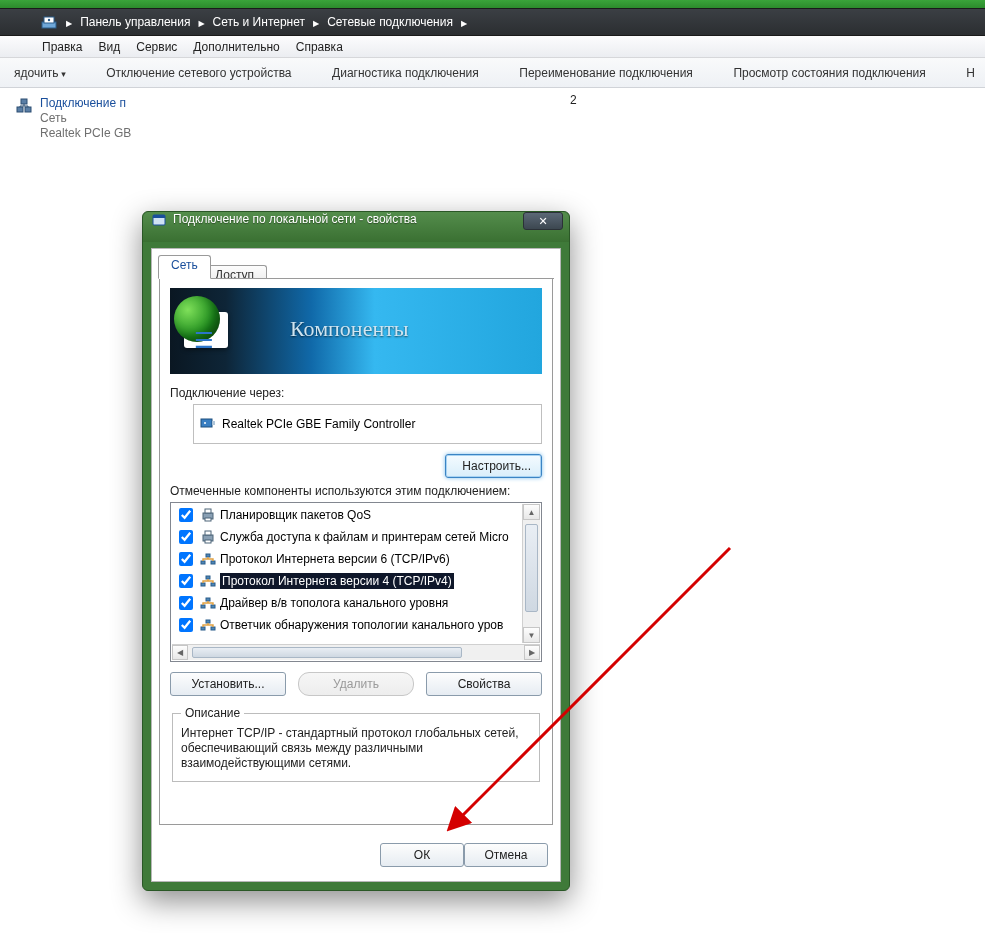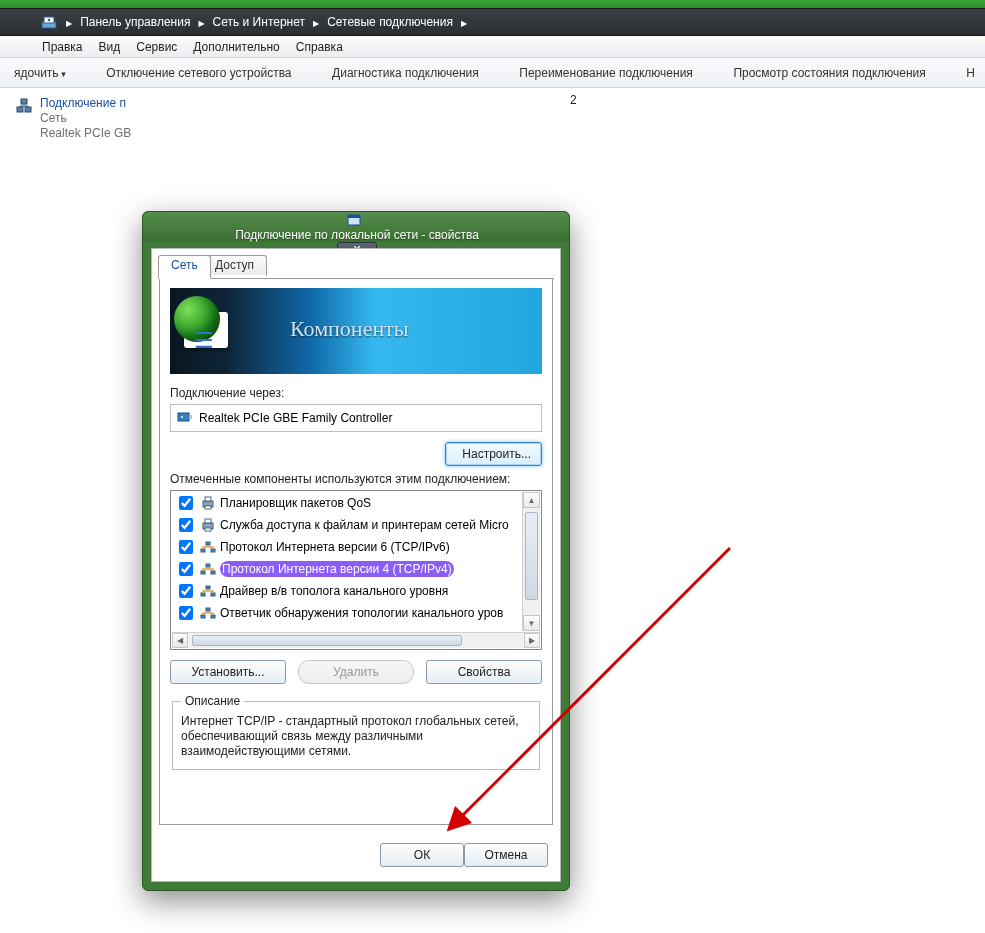--- a/index.html
+++ b/index.html
@@ -104,26 +104,25 @@
     width:428px; height:680px;
     background:#3f7a39;
     border:1px solid #2a5726;
     border-radius:6px;
     box-shadow:0 10px 30px rgba(0,0,0,.45);
     padding:0;
   }
   .dlg-title {
     height:30px;
     display:flex;
-    align-items:center;
+    align-items:flex-start;
     color:#fff;
     padding:0 6px 0 8px;
     background:linear-gradient(180deg,#548d4c,#3a7032);
     border-radius:6px 6px 0 0;
-    flex-direction:column;
   }
   .dlg-title .ticon { width:16px;height:16px;margin-right:6px; display:flex;align-items:center;justify-content:center;}
   .dlg-title .ttext { font-weight:500; font-size:12px; text-shadow:0 1px 1px rgba(0,0,0,.4); flex:1;}
   .dlg-close {
     width:40px;height:18px;
     background:linear-gradient(180deg,#5b6876,#3c4750);
     border:1px solid #2b3137;
     border-radius:3px;
     display:flex;align-items:center;justify-content:center;
     color:#fff; font-size:11px;
@@ -134,21 +133,21 @@
     border:1px solid #b7b7b7;
   }
 
   
   .tabs {
     position:relative;
     height:24px;
     margin:6px 6px 0 6px;
   }
   .tab {
-    position:absolute; top:0; height:21px;
+    position:absolute; top:10px; height:21px;
     padding:2px 12px 0 12px;
     border:1px solid #9a9a9a;
     background:linear-gradient(180deg,#fdfdfd,#eaeaea);
     color:#333;
     border-bottom:1px solid #fff;
     border-radius:3px 3px 0 0;
   }
   .tab.active {
     top:0; height:24px;
     background:#fff;
@@ -197,23 +196,23 @@
   .banner .btxt {
     position:absolute; left:120px; top:28px;
     color:#cfe5f2; font-size:22px; font-family:Georgia, serif;
     text-shadow:0 1px 2px rgba(0,0,0,.6);
   }
   .sec-label { margin:12px 0 4px 0; color:#222; }
 
   .adapter-box {
     border:1px solid #bfbfbf;
     background:#fff;
-    height:28px;
+    height:40px;
     display:flex; align-items:center;
-    padding:0 6px; gap:6px;
+    padding:0 6px; gap:6px;margin-left:23px;
   }
   .right-row { display:flex; justify-content:flex-end; margin:10px 0 6px 0; }
 
   button.win {
     min-width:94px; height:24px;
     border:1px solid #8a9bab;
     background:linear-gradient(180deg,#fdfdfd,#e6ecf2);
     border-radius:3px;
     color:#222;
     font:inherit;
@@ -247,21 +246,21 @@
     display:flex; align-items:center; gap:4px;
     height:22px; padding-left:3px;
     white-space:nowrap;
   }
   .row input[type=checkbox]{ width:14px;height:14px; }
   .row .cicon{
     width:16px;height:14px;display:flex;align-items:center;justify-content:center;
   }
   .row .ctext{ color:#000; }
   .row.selected .ctext{
-    background:#8b5cf6; color:#fff; padding:1px 2px;border-radius:8px;
+    background:#0f172a; color:#fff; padding:1px 2px;
   }
   .vscroll{
     position:absolute; right:1px; top:1px; bottom:18px; width:18px;
     background:#f0f0f0; border-left:1px solid #d0d0d0;
   }
   .vscroll .arr{ height:16px; background:linear-gradient(180deg,#fdfdfd,#e8e8e8); border:1px solid #c6c6c6; display:flex;align-items:center;justify-content:center; font-size:8px; color:#666;}
   .vscroll .thumb{ position:absolute; left:2px; right:2px; top:20px; height:88px; background:linear-gradient(180deg,#e9eef4,#cfd8e2); border:1px solid #a9b7c6; border-radius:2px;}
   .hscroll{
     position:absolute; left:1px; right:1px; bottom:1px; height:16px;
     background:#f0f0f0; border-top:1px solid #d0d0d0;

